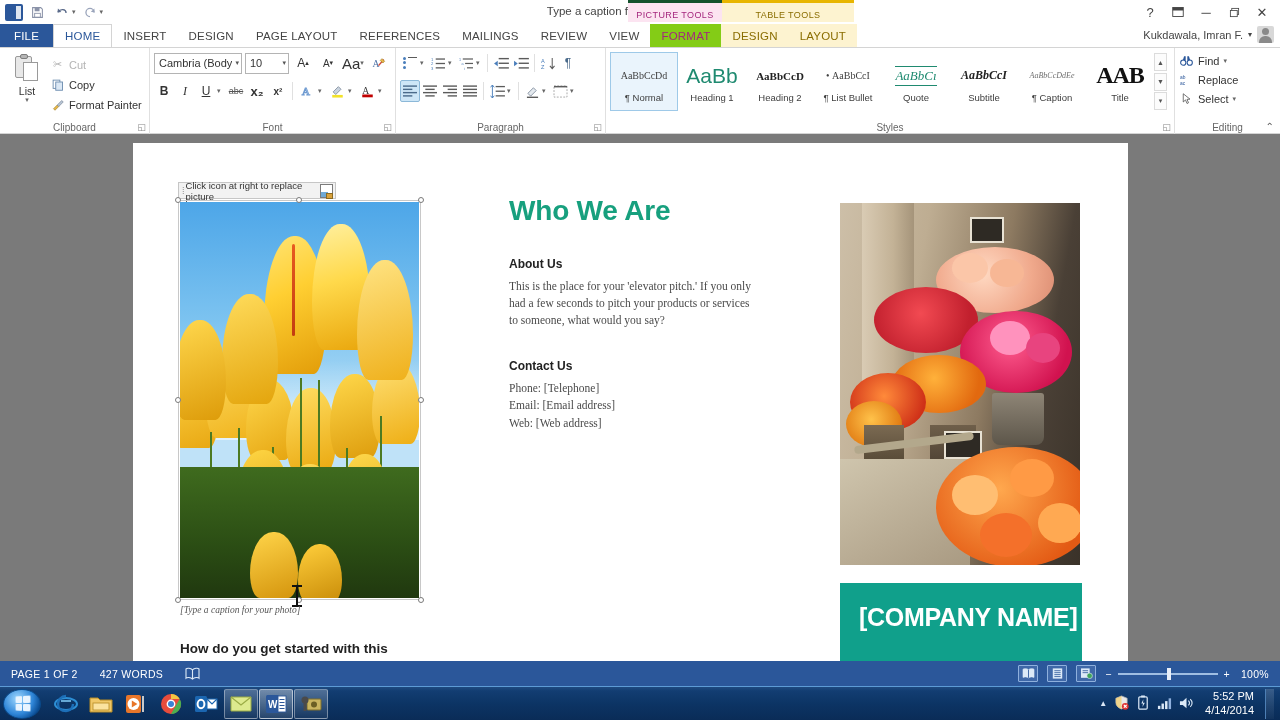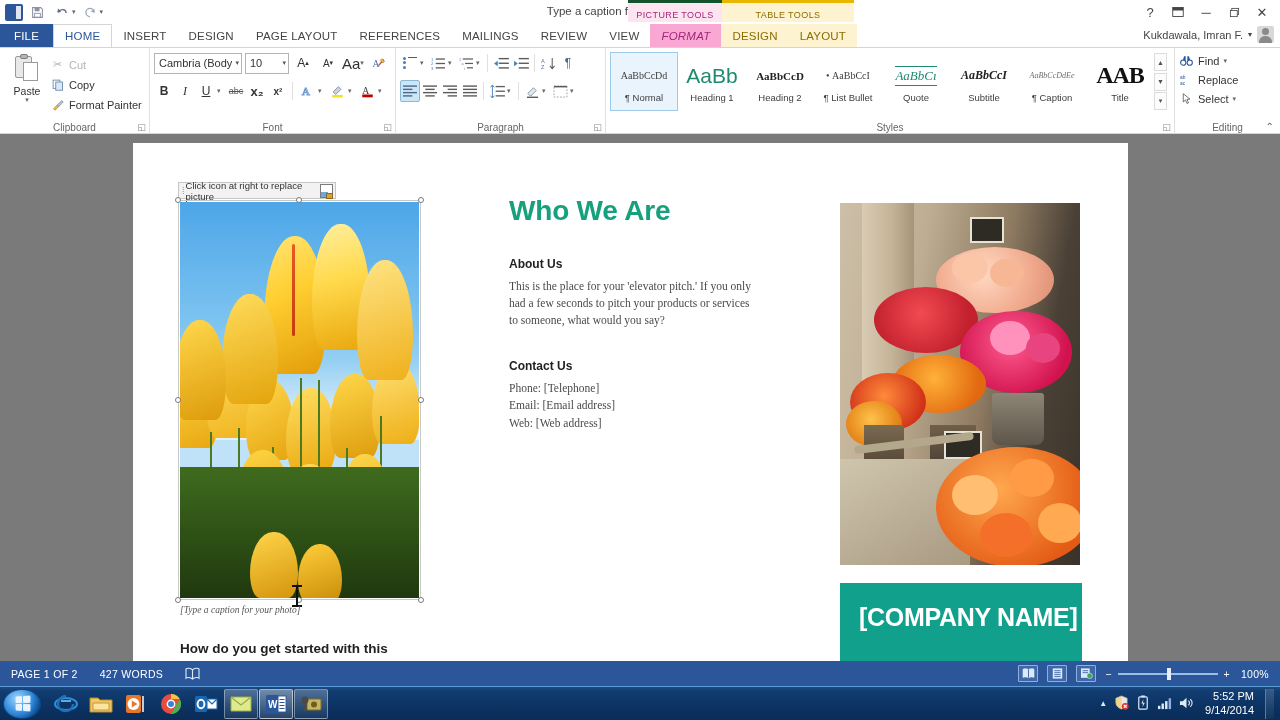--- a/index.html
+++ b/index.html
@@ -59,21 +59,21 @@
     font-size: 11.5px;
   }
   .tab {
     padding: 0 11px; display: flex; align-items: center; color: #444;
     letter-spacing: .2px; cursor: default;
   }
   .tab.file { background: #2b579a; color: #fff; padding: 0 14px; }
   .tab.active { color: #2b579a; background: #fff;
     border-left: 1px solid #d4d4d4; border-right: 1px solid #d4d4d4;
     border-top: 1px solid #d4d4d4; }
-  .tab.pic { color: #a4267d; background: #f9a8d4; font-style: italic; }
+  .tab.pic { color: #a4267d; background: #84cc16; }
   .tab.tbl { color: #8a6d00; background: #fdf3d0; }
   .user-area {
     position: absolute; right: 6px; top: 26px; display: flex;
     align-items: center; gap: 5px; font-size: 11px; color: #444;
   }
   .avatar {
     width: 17px; height: 17px; background: #d8d8d8; border-radius: 2px;
     position: relative; overflow: hidden;
   }
   .avatar::before { content:""; position:absolute; left:5px; top:2px;
@@ -392,21 +392,21 @@
 
 <div class="ribbon">
 
   <div class="grp g-clip">
     <div class="paste-btn">
       <div class="paste-ico">
         <span class="board"></span>
           <span class="clip"></span>
           <span class="page"></span>
       </div>
-      <div class="paste-lbl">Paste</div>
+      <div class="paste-lbl">List</div>
       <div class="paste-caret">▾</div>
     </div>
     <div class="clip-cmds">
       <div class="cmd dis">
         <span class="cmd-ico">✂</span>
         <span>Cut</span>
       </div>
       <div class="cmd">
         <span class="cmd-ico">
           <svg width="12" height="12" viewBox="0 0 16 16">
@@ -966,17 +966,17 @@
     </span>
     <span>
       <svg width="15" height="14" viewBox="0 0 16 14">
           <path d="M1 5 L4 5 L8 1.5 L8 12.5 L4 9 L1 9 Z" fill="#dce9f7"></path>
           <path d="M10 4.5 C11.6 6, 11.6 8, 10 9.5" fill="none" stroke="#dce9f7" stroke-width="1.2"></path>
           <path d="M12 2.8 C14.6 5.2, 14.6 8.8, 12 11.2" fill="none" stroke="#dce9f7" stroke-width="1.2"></path>
         </svg>
     </span>
     <span class="clock">
       <div>5:52 PM</div>
-      <div>9/14/2014</div>
+      <div>4/14/2014</div>
     </span>
     <span class="showdesk"></span>
   </div>
 </div>
 
 </body></html>

